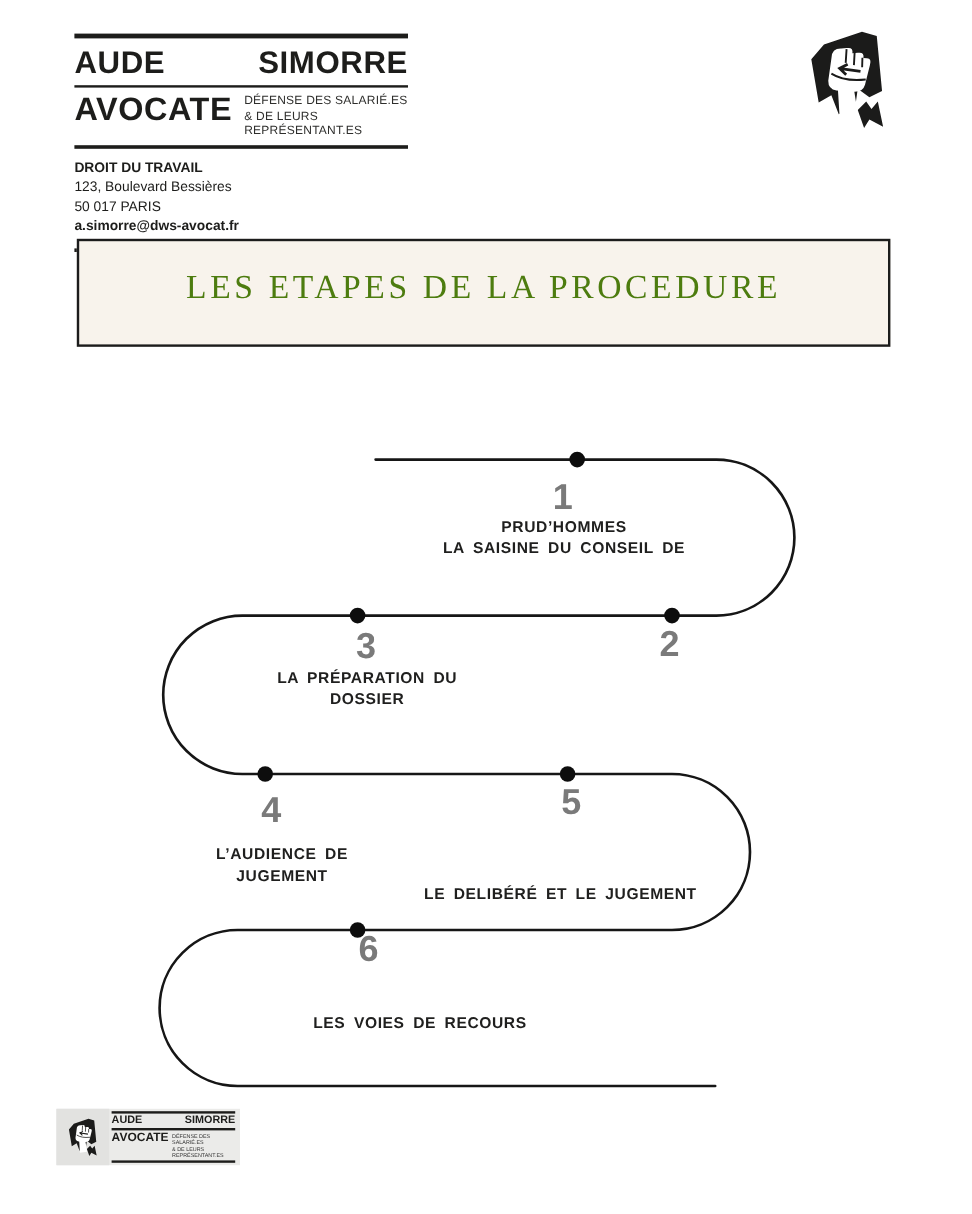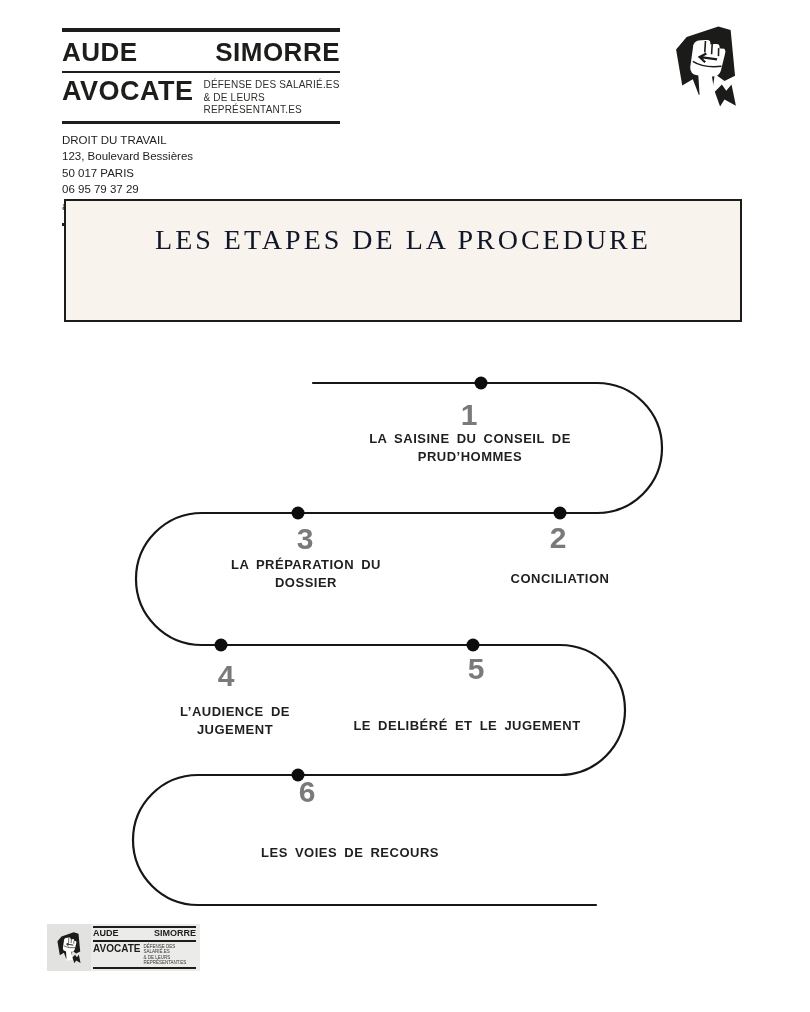--- a/index.html
+++ b/index.html
@@ -12,46 +12,46 @@
   .rule-top{height:4px;margin-bottom:5px;}
   .name-row{display:flex;justify-content:space-between;font-size:26px;font-weight:700;
             line-height:30px;letter-spacing:0.5px;}
   .rule-mid{height:2px;margin:4px 0 3px;}
   .prof-row{display:flex;gap:10px;align-items:flex-start;}
   .prof{font-size:27px;font-weight:700;line-height:30px;letter-spacing:0.5px;}
   .tagline{font-size:10px;line-height:12.5px;color:#2e2e2c;letter-spacing:0.2px;padding-top:3px;}
   .tagline span{display:block;}
   .rule-mid2{height:3px;margin-top:4px;}
   .contact{margin:8px 0 9px;font-size:11.5px;line-height:16.5px;}
-  .contact .b{font-weight:400;}
+  .contact .b{font-weight:700;}
   .rule-bottom{height:3px;}
 
   .fist-top{position:absolute;left:662px;top:20px;width:88px;height:94px;}
   .fist-top svg{width:100%;height:100%;}
 
   
-  .title-banner{position:absolute;left:64px;top:199px;width:678px;height:123px;box-sizing:border-box;
+  .title-banner{position:absolute;left:64px;top:199px;width:678px;height:90px;box-sizing:border-box;
                 background:#f8f3ec;border:2.5px solid #1c1c1c;text-align:center;
                 font-family:"Liberation Serif",serif;font-size:28px;letter-spacing:3px;
-                line-height:43px;padding-top:17px;color:#0f172a;}
+                line-height:43px;padding-top:17px;color:#4d7c0f;}
 
   
   .flow-svg{position:absolute;left:0;top:0;width:810px;height:1012px;pointer-events:none;}
   .num{position:absolute;width:60px;text-align:center;color:#7a7a7a;font-size:30px;
        font-weight:700;line-height:34px;}
   .lbl{position:absolute;text-align:center;color:#1f1f1e;font-size:13px;font-weight:700;
        letter-spacing:0.5px;word-spacing:3px;line-height:18px;}
   .lbl span{display:block;}
   .n1{left:439px;top:398px;} .n2{left:528px;top:521px;} .n3{left:275px;top:522px;}
   .n4{left:196px;top:659px;} .n5{left:446px;top:652px;} .n6{left:277px;top:775px;}
   .l1{left:340px;top:430px;width:260px;}
   .l2{left:465px;top:570px;width:190px;}
   .l3{left:196px;top:556px;width:220px;}
   .l4{left:125px;top:703px;width:220px;}
-  .l5{left:317px;top:717px;width:300px;}
+  .l5{left:317px;top:736px;width:300px;}
   .l6{left:220px;top:844px;width:260px;}
 
   
   .footer-block{position:absolute;left:47px;top:924px;width:153px;height:47px;
                 background:#ebebe9;display:flex;align-items:center;}
   .f-icon{width:44px;height:47px;background:#e2e2e0;display:flex;align-items:center;justify-content:center;}
   .f-icon svg{width:34px;height:38px;}
   .f-logo{flex:1;padding:3px 4px 3px 2px;}
   .f-rule{height:2px;background:#1d1d1b;}
   .f-name-row{display:flex;justify-content:space-between;font-size:9px;font-weight:700;line-height:11px;}
@@ -94,21 +94,20 @@
         <span class="tagline">
           <span>DÉFENSE DES SALARIÉ.ES</span>
           <span>&amp; DE LEURS REPRÉSENTANT.ES</span>
         </span>
       </div>
       <div class="rule rule-mid2"></div>
       <div class="contact">
         <div class="b">DROIT DU TRAVAIL</div>
         <div>123, Boulevard Bessières</div>
         <div>50 017 PARIS</div>
-        <div class="b">06 95 79 37 29</div>
         <div class="b">a.simorre@dws-avocat.fr</div>
       </div>
       <div class="rule rule-bottom"></div>
     </div>
     <div class="fist-top">
       <svg viewBox="0 0 100 100">
           <use href="#fist-stamp"></use>
         </svg>
     </div>
   </header>
@@ -123,27 +122,26 @@
       <circle cx="481" cy="383" r="6.5" fill="#0d0d0d"></circle>
       <circle cx="560" cy="513" r="6.5" fill="#0d0d0d"></circle>
       <circle cx="298" cy="513" r="6.5" fill="#0d0d0d"></circle>
       <circle cx="221" cy="645" r="6.5" fill="#0d0d0d"></circle>
       <circle cx="473" cy="645" r="6.5" fill="#0d0d0d"></circle>
       <circle cx="298" cy="775" r="6.5" fill="#0d0d0d"></circle>
     </svg>
 
     <div class="num n1">1</div>
     <div class="lbl l1">
+      <span>PRUD’HOMMES</span>
       <span>LA SAISINE DU CONSEIL DE</span>
-      <span>PRUD’HOMMES</span>
     </div>
 
     <div class="num n2">2</div>
     <div class="lbl l2">
-      <span>CONCILIATION</span>
     </div>
 
     <div class="num n3">3</div>
     <div class="lbl l3">
       <span>LA PRÉPARATION DU</span>
       <span>DOSSIER</span>
     </div>
 
     <div class="num n4">4</div>
     <div class="lbl l4">

